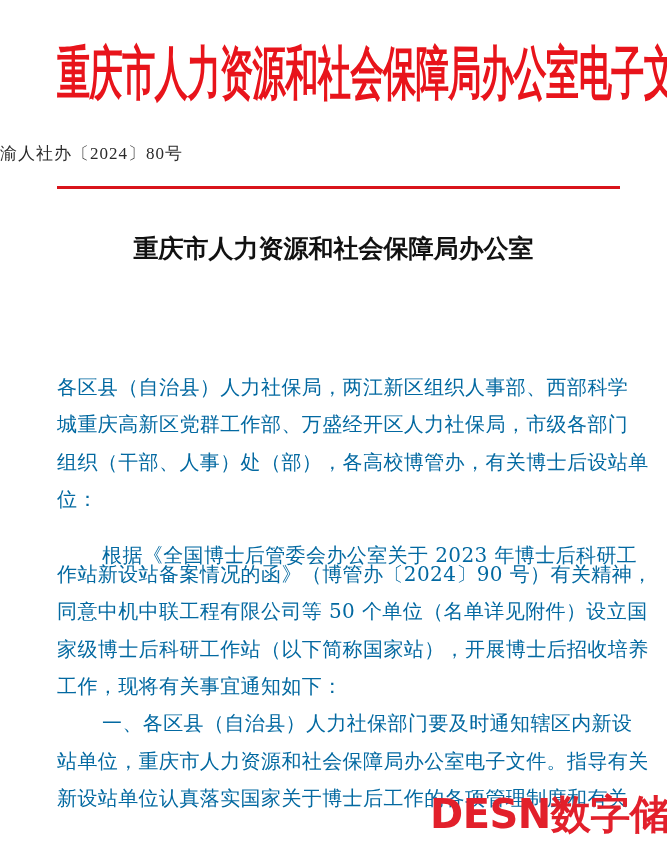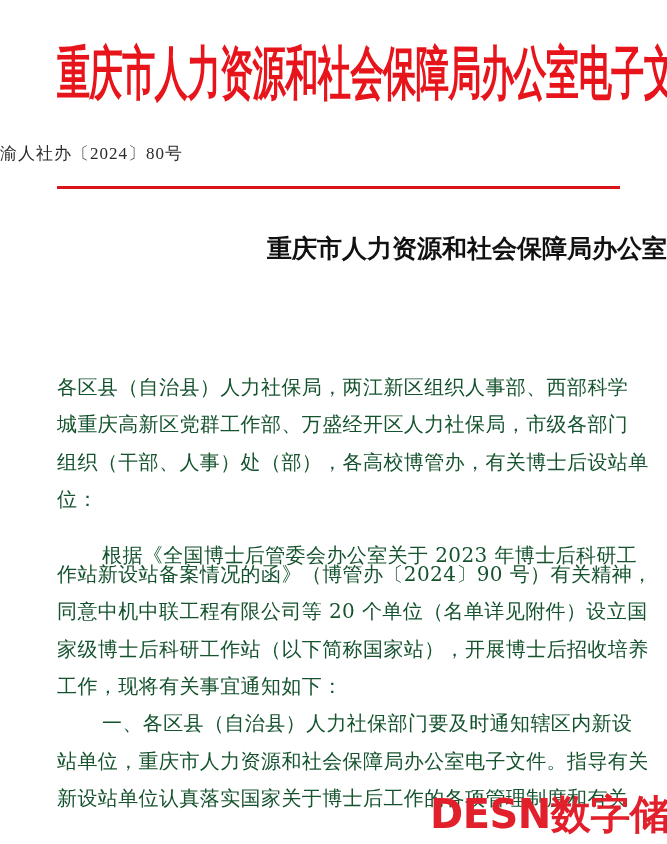--- a/index.html
+++ b/index.html
@@ -61,39 +61,39 @@
       top: 186px;
       width: 563px;
       height: 3px;
       background: #d9141b;
     }
     .notice-title {
       position: absolute;
       left: 0;
       width: 667px;
       top: 232px;
-      text-align: right;
+      text-align: center;
       font-family: "DejaVu Serif", "Liberation Serif", serif;
       font-weight: bold;
       font-size: 25px;
       color: #111;
     }
     .notice-title div {
       height: 33px;
       line-height: 33px;
       white-space: nowrap;
     }
     .body-line {
       position: absolute;
       left: 57px;
       width: 563px;
       font-family: "DejaVu Serif", "Liberation Serif", serif;
       font-size: 20px;
       line-height: 26px;
-      color: #14532d;
+      color: #0369a1;
       white-space: nowrap;
       text-align: justify;
       text-align-last: justify;
       letter-spacing: 0.4px;
     }
     .body-line.last {
       text-align-last: left;
     }
     .body-line.indent {
       left: 102px;
@@ -132,21 +132,21 @@
   <div>
     <div class="body-line" style="top:374px">各区县（自治县）人力社保局，两江新区组织人事部、西部科学</div>
     <div class="body-line" style="top:411px">城重庆高新区党群工作部、万盛经开区人力社保局，市级各部门</div>
     <div class="body-line" style="top:449px">组织（干部、人事）处（部），各高校博管办，有关博士后设站单</div>
     <div class="body-line last" style="top:486px">位：</div>
   </div>
 
   <div>
     <div class="body-line indent" style="top:542px">根据《全国博士后管委会办公室关于 2023 年博士后科研工</div>
     <div class="body-line" style="top:561px">作站新设站备案情况的函》（博管办〔2024〕90 号）有关精神，</div>
-    <div class="body-line" style="top:598px">同意中机中联工程有限公司等 20 个单位（名单详见附件）设立国</div>
+    <div class="body-line" style="top:598px">同意中机中联工程有限公司等 50 个单位（名单详见附件）设立国</div>
     <div class="body-line" style="top:636px">家级博士后科研工作站（以下简称国家站），开展博士后招收培养</div>
     <div class="body-line last" style="top:673px">工作，现将有关事宜通知如下：</div>
   </div>
 
   <div>
     <div class="body-line indent" style="top:710px">一、各区县（自治县）人力社保部门要及时通知辖区内新设</div>
     <div class="body-line" style="top:748px">站单位，重庆市人力资源和社会保障局办公室电子文件。指导有关</div>
     <div class="body-line" style="top:785px">新设站单位认真落实国家关于博士后工作的各项管理制度和有关</div>
   </div>
 

